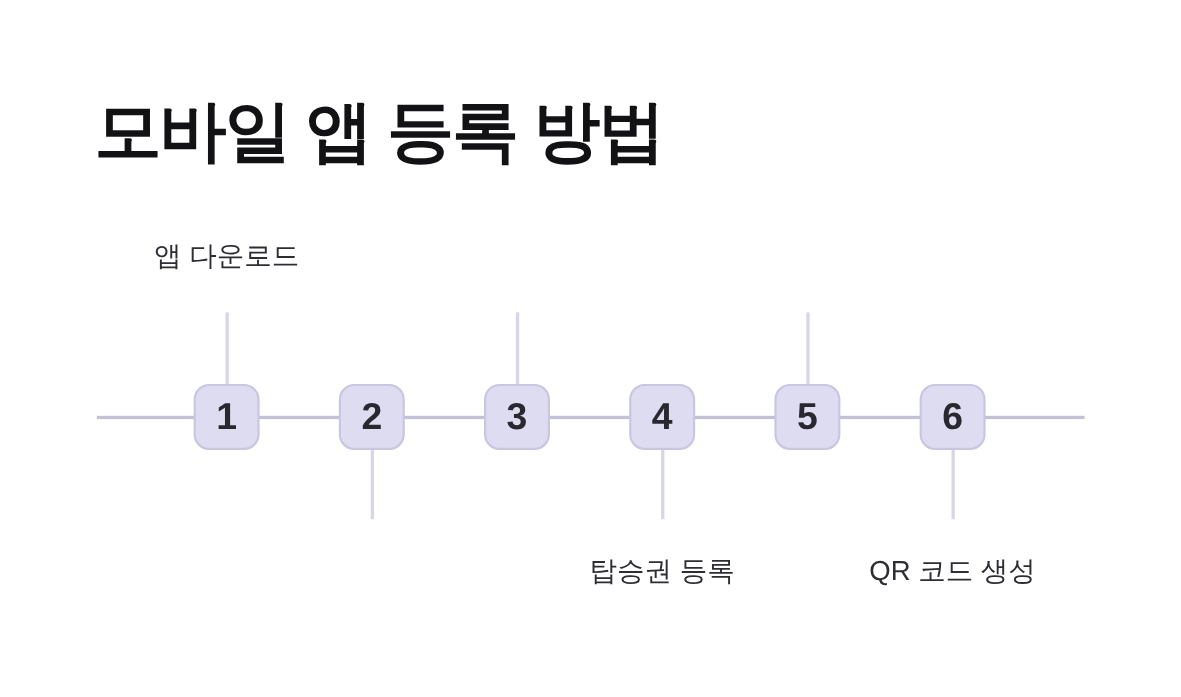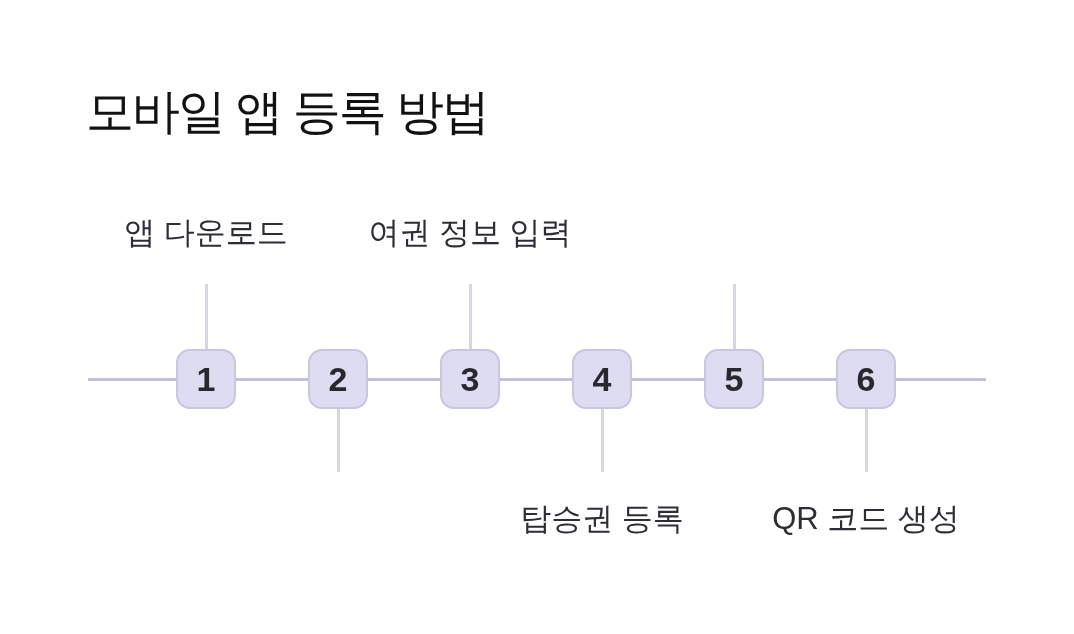--- a/index.html
+++ b/index.html
@@ -21,22 +21,22 @@
     width: 1074px;
     height: 634px;
     background: var(--background);
     overflow: hidden;
   }
 
   .title {
     position: absolute;
     left: 86px;
     top: 84px;
-    font-size: 48px;
-    font-weight: 400;
+    font-size: 61px;
+    font-weight: 700;
     letter-spacing: -2px;
     color: var(--title-text);
     white-space: nowrap;
     line-height: 1.15;
   }
 
   .hline {
     position: absolute;
     left: 88px;
     top: 378px;
@@ -84,21 +84,21 @@
     z-index: 1;
   }
   .step.above .connector { top: 284px; height: 65px; }
   .step.below .connector { top: 409px; height: 63px; }
 
   .label {
     position: absolute;
     left: 0;
     width: 260px;
     text-align: center;
-    font-size: 31px;
+    font-size: 25px;
     font-weight: 400;
     color: var(--label-text);
     white-space: nowrap;
     line-height: 30px;
   }
   .step.above .label { top: 218px; }
   .step.below .label { top: 504px; }
 </style>
 </head>
 <body>
@@ -118,21 +118,20 @@
   </div>
 
   <div class="step below" style="--cx:338px">
     <div class="connector"></div>
     <div class="node">
       <span class="num">2</span>
     </div>
   </div>
 
   <div class="step above" style="--cx:470px">
-    <div class="label">여권 정보 입력</div>
     <div class="connector"></div>
     <div class="node">
       <span class="num">3</span>
     </div>
   </div>
 
   <div class="step below" style="--cx:602px">
     <div class="label">탑승권 등록</div>
     <div class="connector"></div>
     <div class="node">

